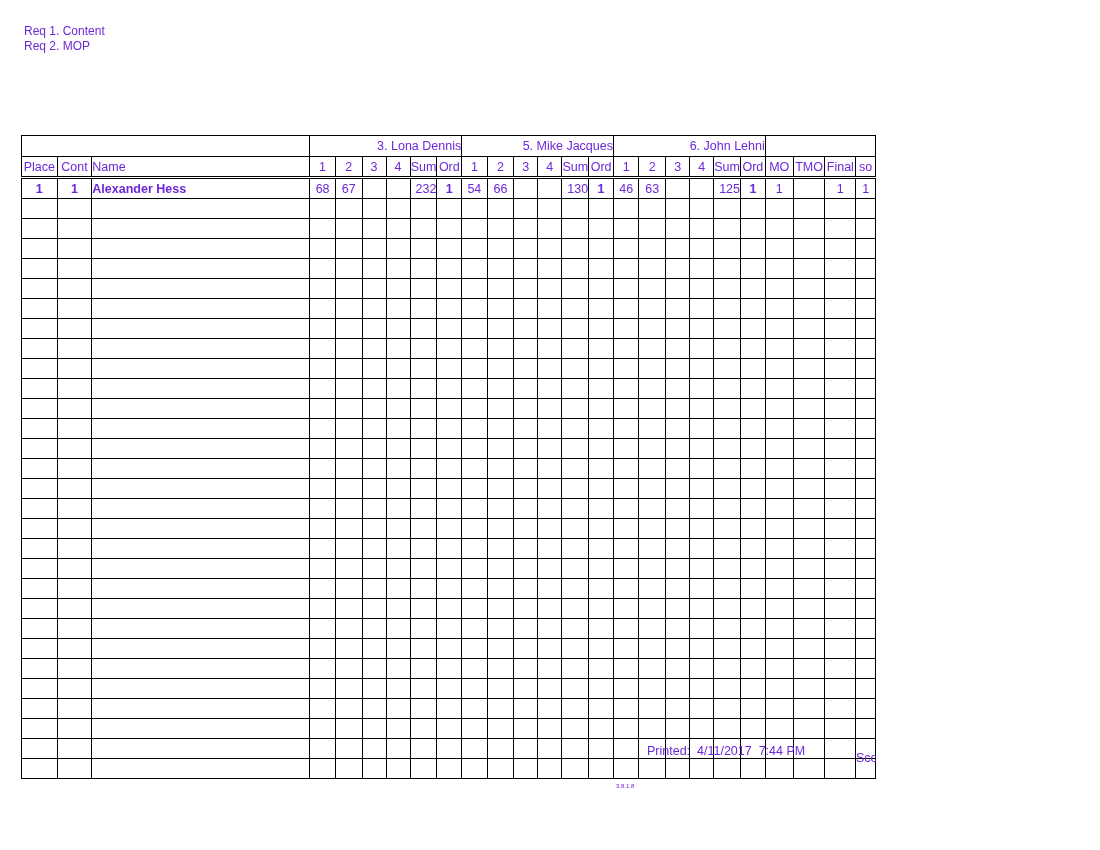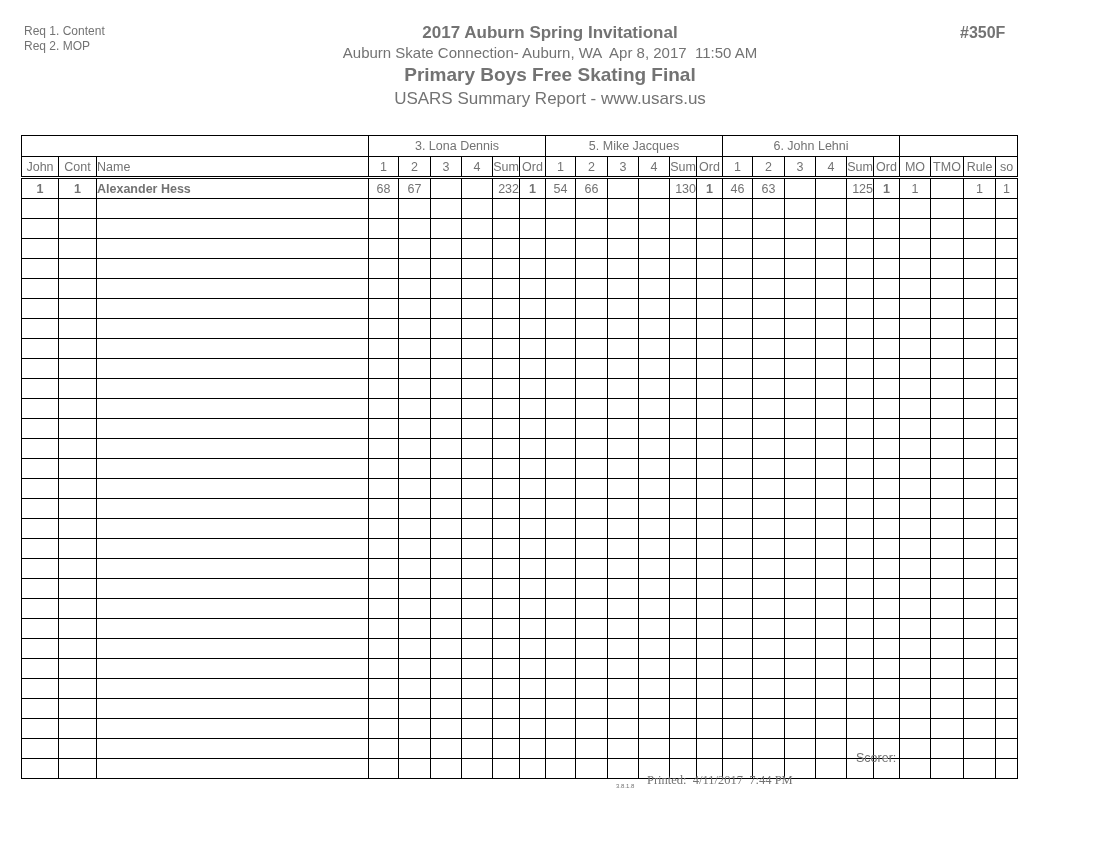--- a/index.html
+++ b/index.html
@@ -1,62 +1,56 @@
 <!DOCTYPE html>
 <html><head>
 <meta charset="utf-8">
 <style>
   html,body{margin:0;padding:0;background:#fff;}
-  .page{position:relative;width:1100px;height:850px;background:#ffffff;
-        font-family:"Liberation Sans",sans-serif;color:#737373;overflow:hidden;}
+  .page{position:relative;width:876px;height:850px;background:#ffffff;
+        font-family:"Liberation Sans",sans-serif;color:#6d28d9;overflow:hidden;}
 
   .req{position:absolute;left:24px;top:24px;font-size:12px;line-height:15px;}
 
   .titles{position:absolute;left:0;top:22px;width:1100px;text-align:center;}
   .t1{font-size:17px;font-weight:bold;line-height:21px;}
   .t2{font-size:15px;line-height:20px;white-space:pre;}
   .t3{font-size:19px;font-weight:bold;line-height:24px;}
   .t4{font-size:17px;line-height:24px;}
 
   .docnum{position:absolute;left:960px;top:24px;font-size:16px;font-weight:bold;}
 
   table.score{position:absolute;left:21px;top:135px;border-collapse:collapse;
               table-layout:fixed;font-size:12.5px;}
   table.score td{border:1px solid #000;height:19px;padding:0;overflow:hidden;
                  white-space:nowrap;vertical-align:middle;}
   tr.judge-row td{height:20px;}
   td.nob{border:none;}
-  td.judgebox{text-align:center;padding-left:7px;white-space:pre;}
+  td.judgebox{text-align:right;padding-left:7px;white-space:pre;}
   tr.hdr td{border-bottom:3px double #000;}
   td.name{text-align:left;padding-left:5px;}
   td.c{text-align:center;}
   td.sum{text-align:right;padding-right:2px;}
   td.ord{border-left:4px solid #000;border-right:4px solid #000;}
   .b{font-weight:bold;}
 
   .fver{position:absolute;left:616px;top:783px;font-size:6px;}
-  .fprint{position:absolute;left:647px;top:773px;font-size:12.5px;white-space:pre;font-family:Liberation Serif, serif;}
+  .fprint{position:absolute;left:647px;top:744px;font-size:12.5px;white-space:pre;}
   .fscorer{position:absolute;left:856px;top:751px;font-size:12.5px;}
 </style>
 </head>
 <body>
 
 <div class="page">
 
   <div class="req">
     <div>Req 1. Content</div>
     <div>Req 2. MOP</div>
   </div>
 
-  <div class="titles">
-    <div class="t1">2017 Auburn Spring Invitational</div>
-    <div class="t2">Auburn Skate Connection- Auburn, WA  Apr 8, 2017  11:50 AM</div>
-    <div class="t3">Primary Boys Free Skating Final</div>
-    <div class="t4">USARS Summary Report - www.usars.us</div>
-  </div>
 
   <div class="docnum">#350F</div>
 
   <table class="score">
     <colgroup>
       <col style="width:37px">
         <col style="width:38px">
         <col style="width:272px">
       <col style="width:30px">
         <col style="width:32px">
@@ -83,21 +77,21 @@
     </colgroup>
     <tbody id="tbody">
       <tr class="judge-row">
         <td class="nob" colspan="3"></td>
         <td class="judgebox" colspan="6">3.  Lona Dennis</td>
         <td class="judgebox" colspan="6">5.  Mike Jacques</td>
         <td class="judgebox" colspan="6">6.  John Lehni</td>
         <td class="nob" colspan="4"></td>
       </tr>
       <tr class="hdr">
-        <td class="c">John</td>
+        <td class="c">Place</td>
         <td class="c">Cont</td>
         <td class="name">Name</td>
 
         <td class="c">1</td>
         <td class="c">2</td>
         <td class="c">3</td>
         <td class="c">4</td>
         <td class="c">Sum</td>
         <td class="c ord">Ord</td>
 
@@ -110,21 +104,21 @@
 
         <td class="c">1</td>
         <td class="c">2</td>
         <td class="c">3</td>
         <td class="c">4</td>
         <td class="c">Sum</td>
         <td class="c ord">Ord</td>
 
         <td class="c">MO</td>
         <td class="c">TMO</td>
-        <td class="c">Rule</td>
+        <td class="c">Final</td>
         <td class="c">so</td>
       </tr>
     <tr>
           <td class="c b">1</td>
           <td class="c b">1</td>
           <td class="name b">Alexander Hess</td>
           <td class="c">68</td>
           <td class="c">67</td>
           <td class="c"></td>
           <td class="c"></td>

